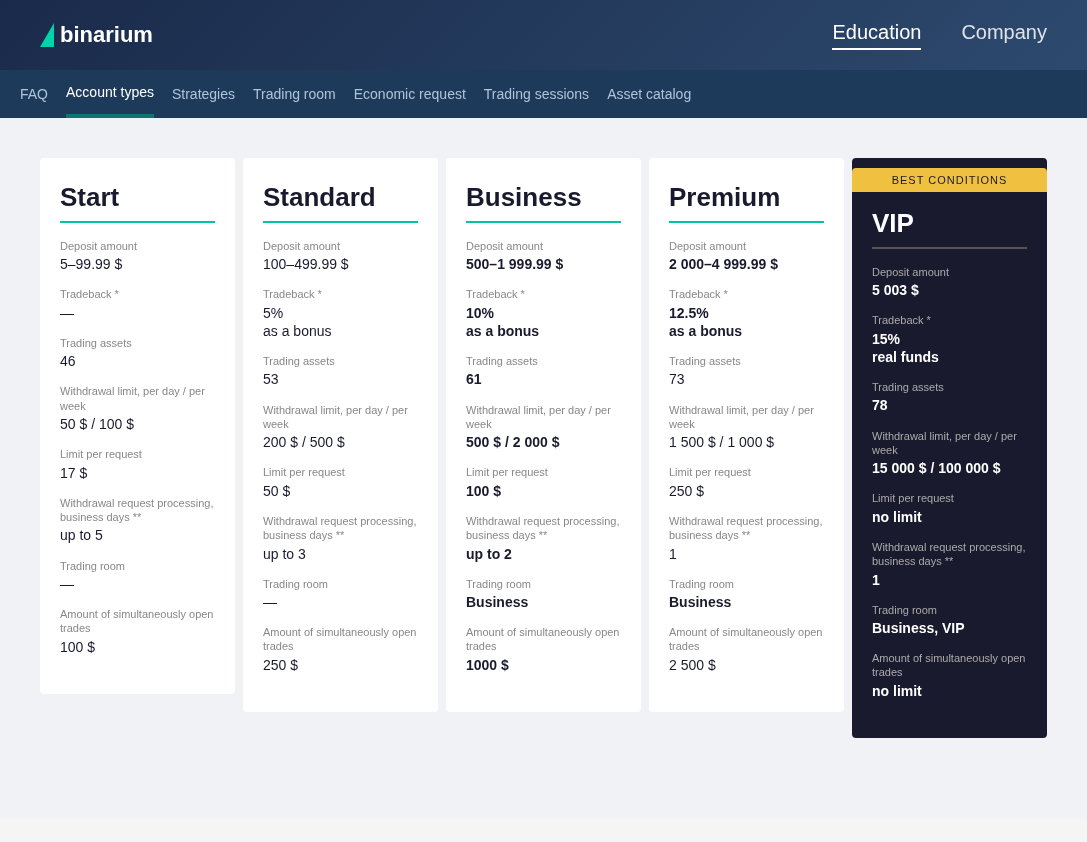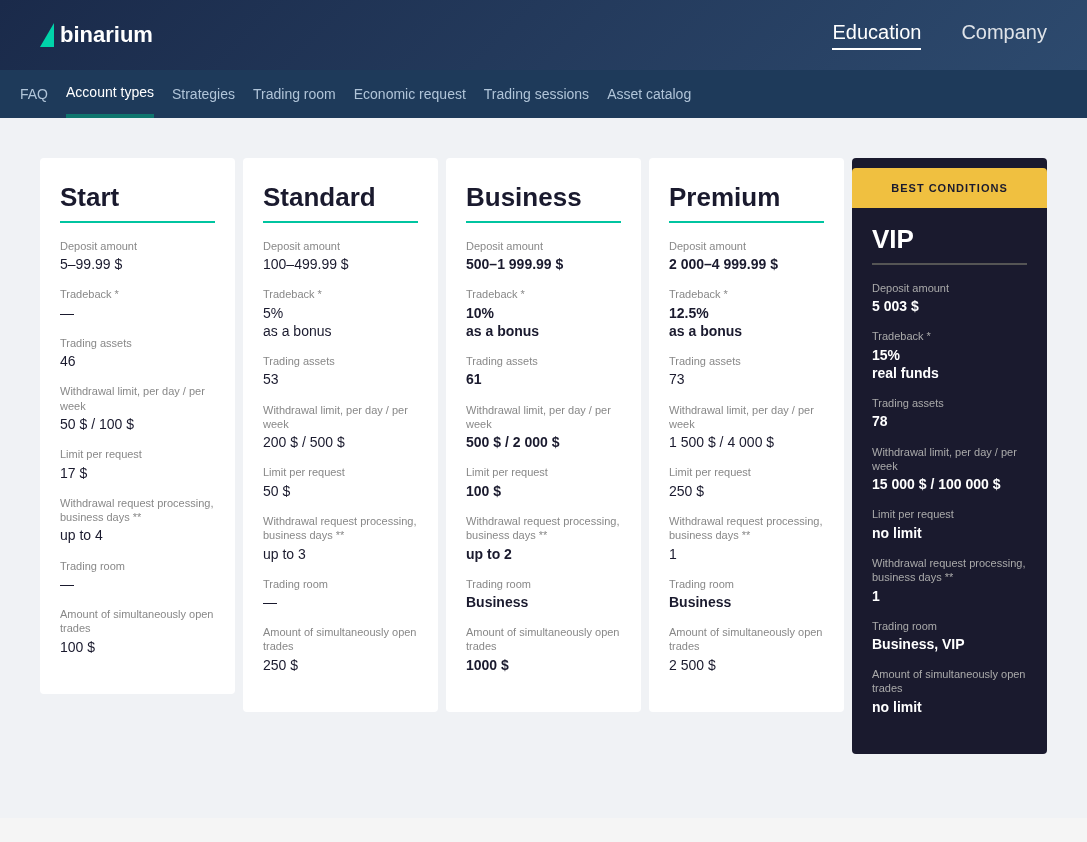--- a/index.html
+++ b/index.html
@@ -96,23 +96,23 @@
       color: white;
       position: relative;
       padding-top: 10px;
     }
 
     .vip-badge {
       background: #f0c040;
       color: #1a1a2e;
       text-align: center;
       font-size: 11px;
-      font-weight: bold;
+      font-weight: normal;
       letter-spacing: 1px;
-      padding: 14px;
+      padding: 6px;
       margin: 0 -20px 16px -20px;
       border-radius: 4px 4px 0 0;
     }
 
     .card-title {
       font-size: 26px;
       font-weight: bold;
       color: #1a1a2e;
       margin-bottom: 8px;
     }
@@ -203,21 +203,21 @@
         <div class="card-field">
           <div class="field-label">Withdrawal limit, per day / per week</div>
           <div class="field-value ">50 $ / 100 $</div>
         </div>
         <div class="card-field">
           <div class="field-label">Limit per request</div>
           <div class="field-value ">17 $</div>
         </div>
         <div class="card-field">
           <div class="field-label">Withdrawal request processing, business days **</div>
-          <div class="field-value ">up to 4</div>
+          <div class="field-value ">up to 5</div>
         </div>
         <div class="card-field">
           <div class="field-label">Trading room</div>
           <div class="field-value ">—</div>
         </div>
         <div class="card-field">
           <div class="field-label">Amount of simultaneously open trades</div>
           <div class="field-value ">100 $</div>
         </div>
       </div>
@@ -303,21 +303,21 @@
         <div class="card-field">
           <div class="field-label">Tradeback *</div>
           <div class="field-value bold">12.5%<br>as a bonus</div>
         </div>
         <div class="card-field">
           <div class="field-label">Trading assets</div>
           <div class="field-value ">73</div>
         </div>
         <div class="card-field">
           <div class="field-label">Withdrawal limit, per day / per week</div>
-          <div class="field-value ">1 500 $ / 4 000 $</div>
+          <div class="field-value ">1 500 $ / 1 000 $</div>
         </div>
         <div class="card-field">
           <div class="field-label">Limit per request</div>
           <div class="field-value ">250 $</div>
         </div>
         <div class="card-field">
           <div class="field-label">Withdrawal request processing, business days **</div>
           <div class="field-value ">1</div>
         </div>
         <div class="card-field">

